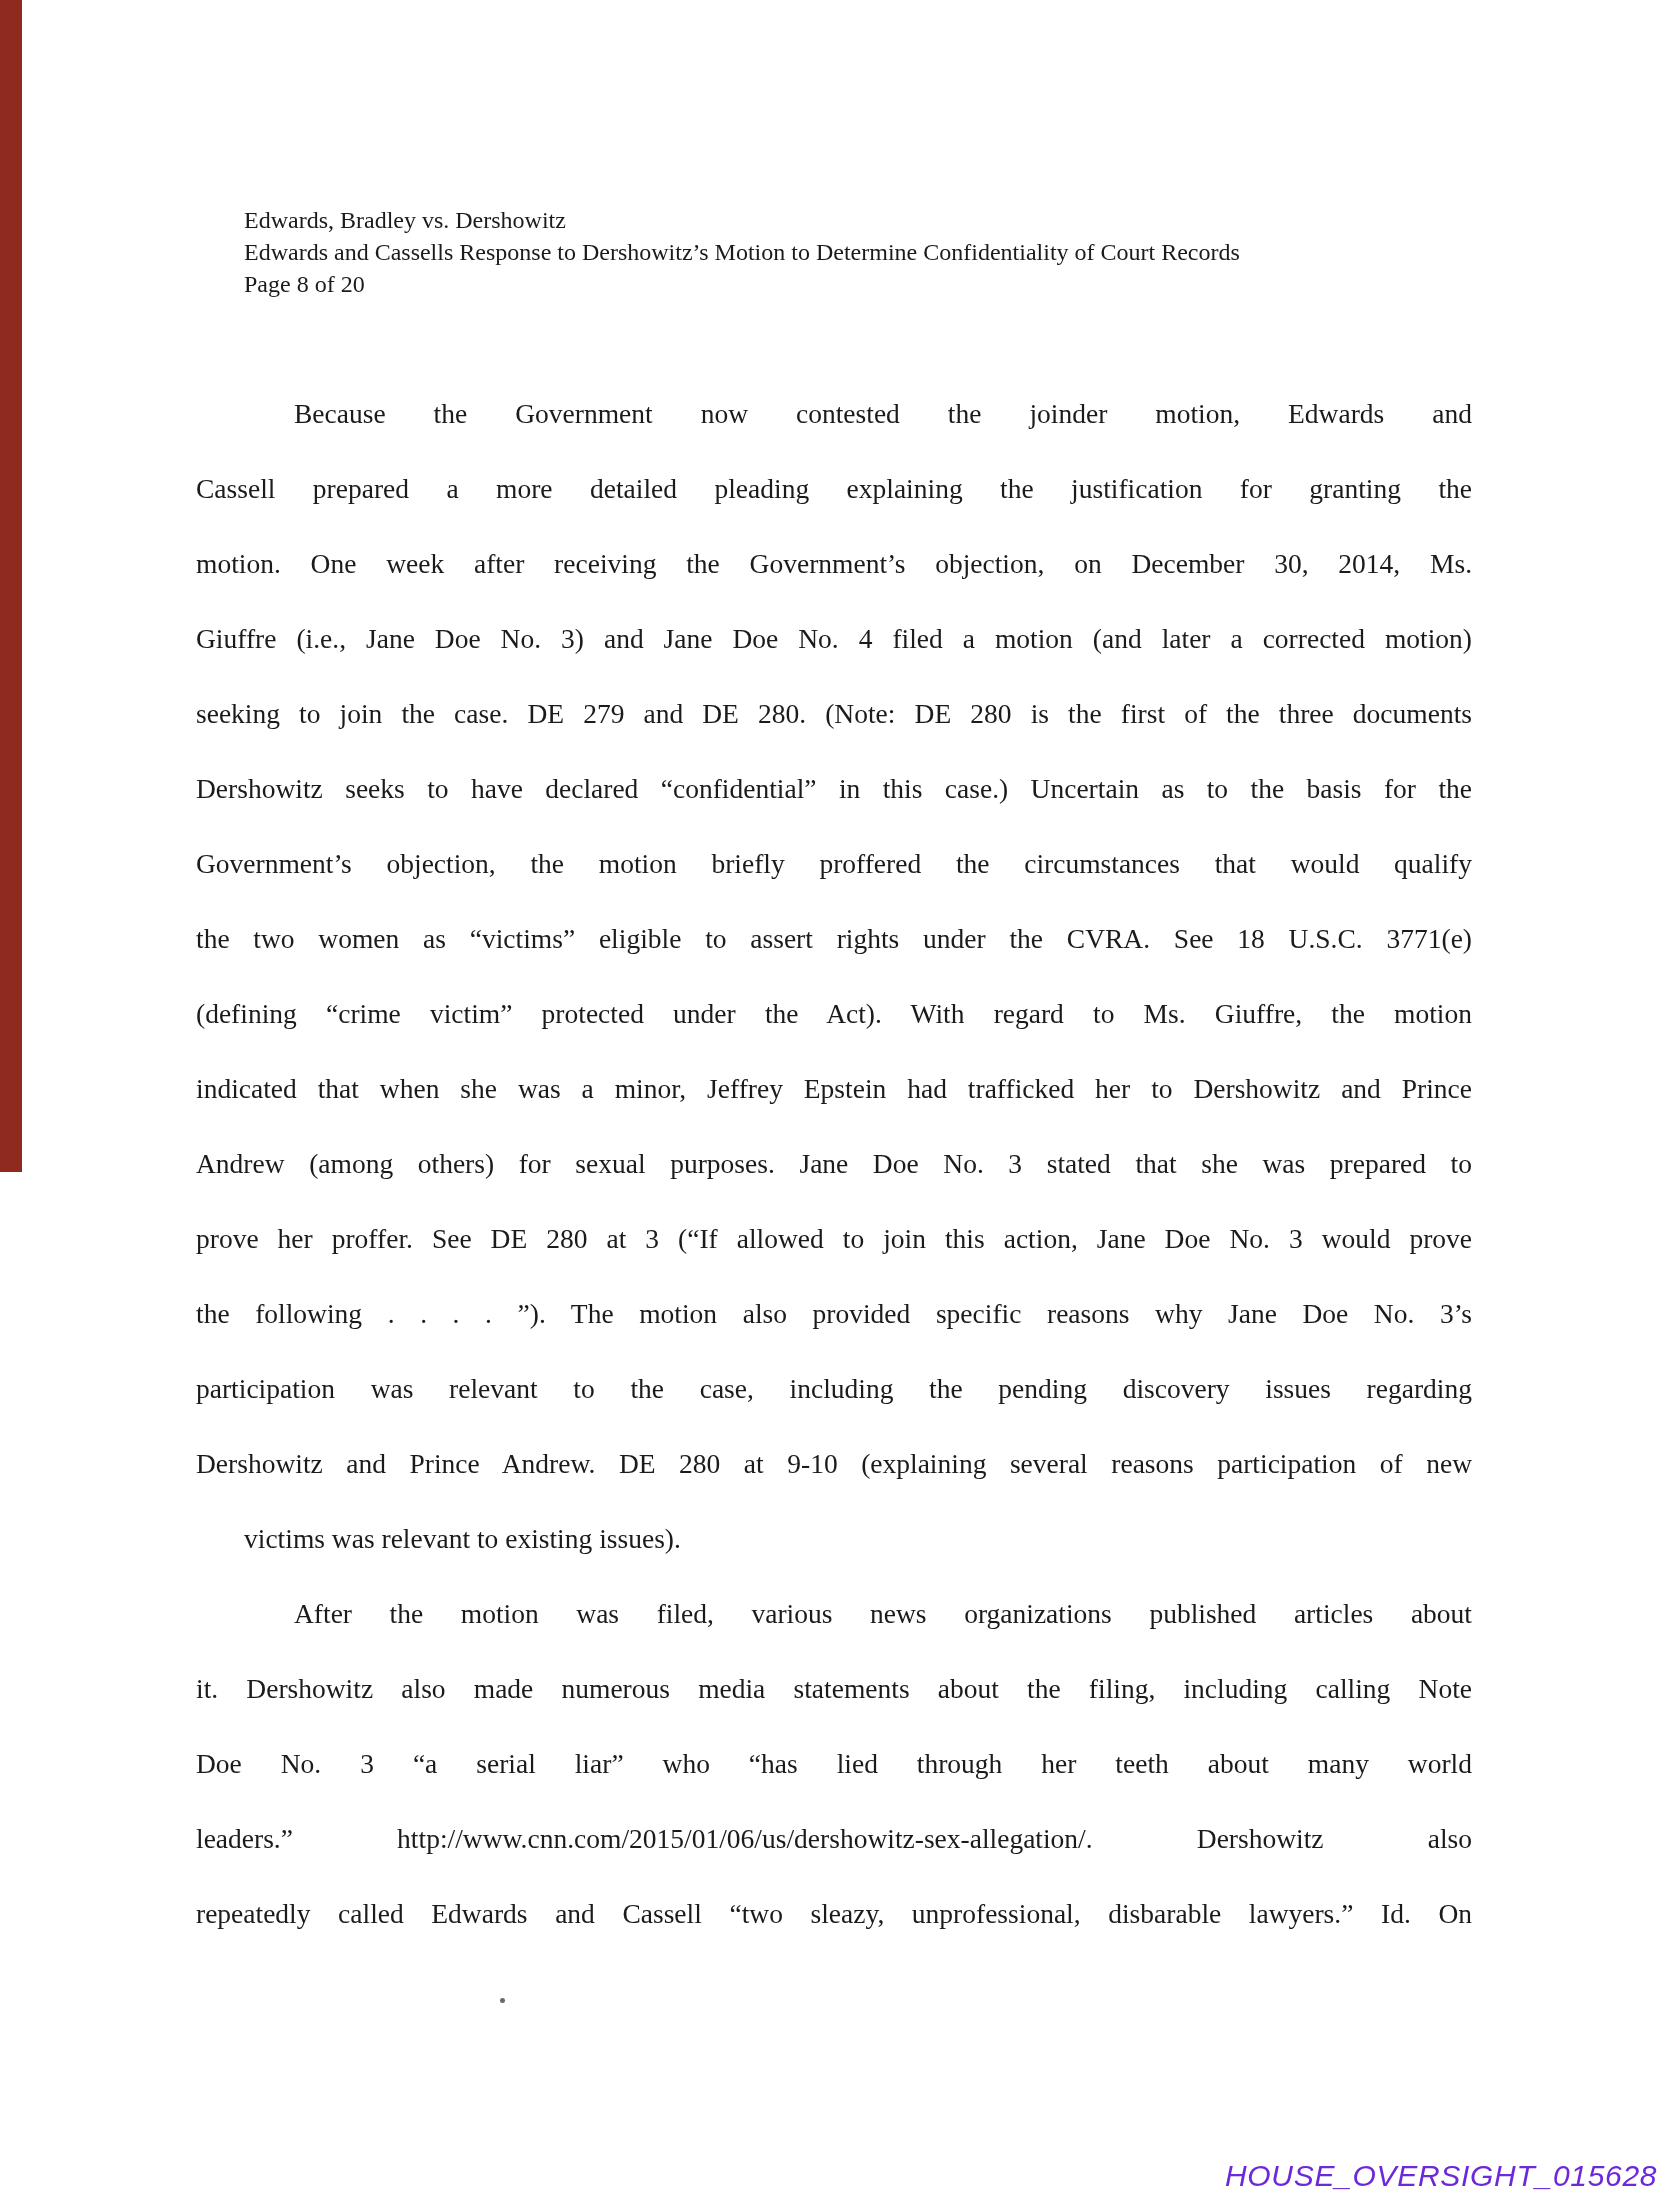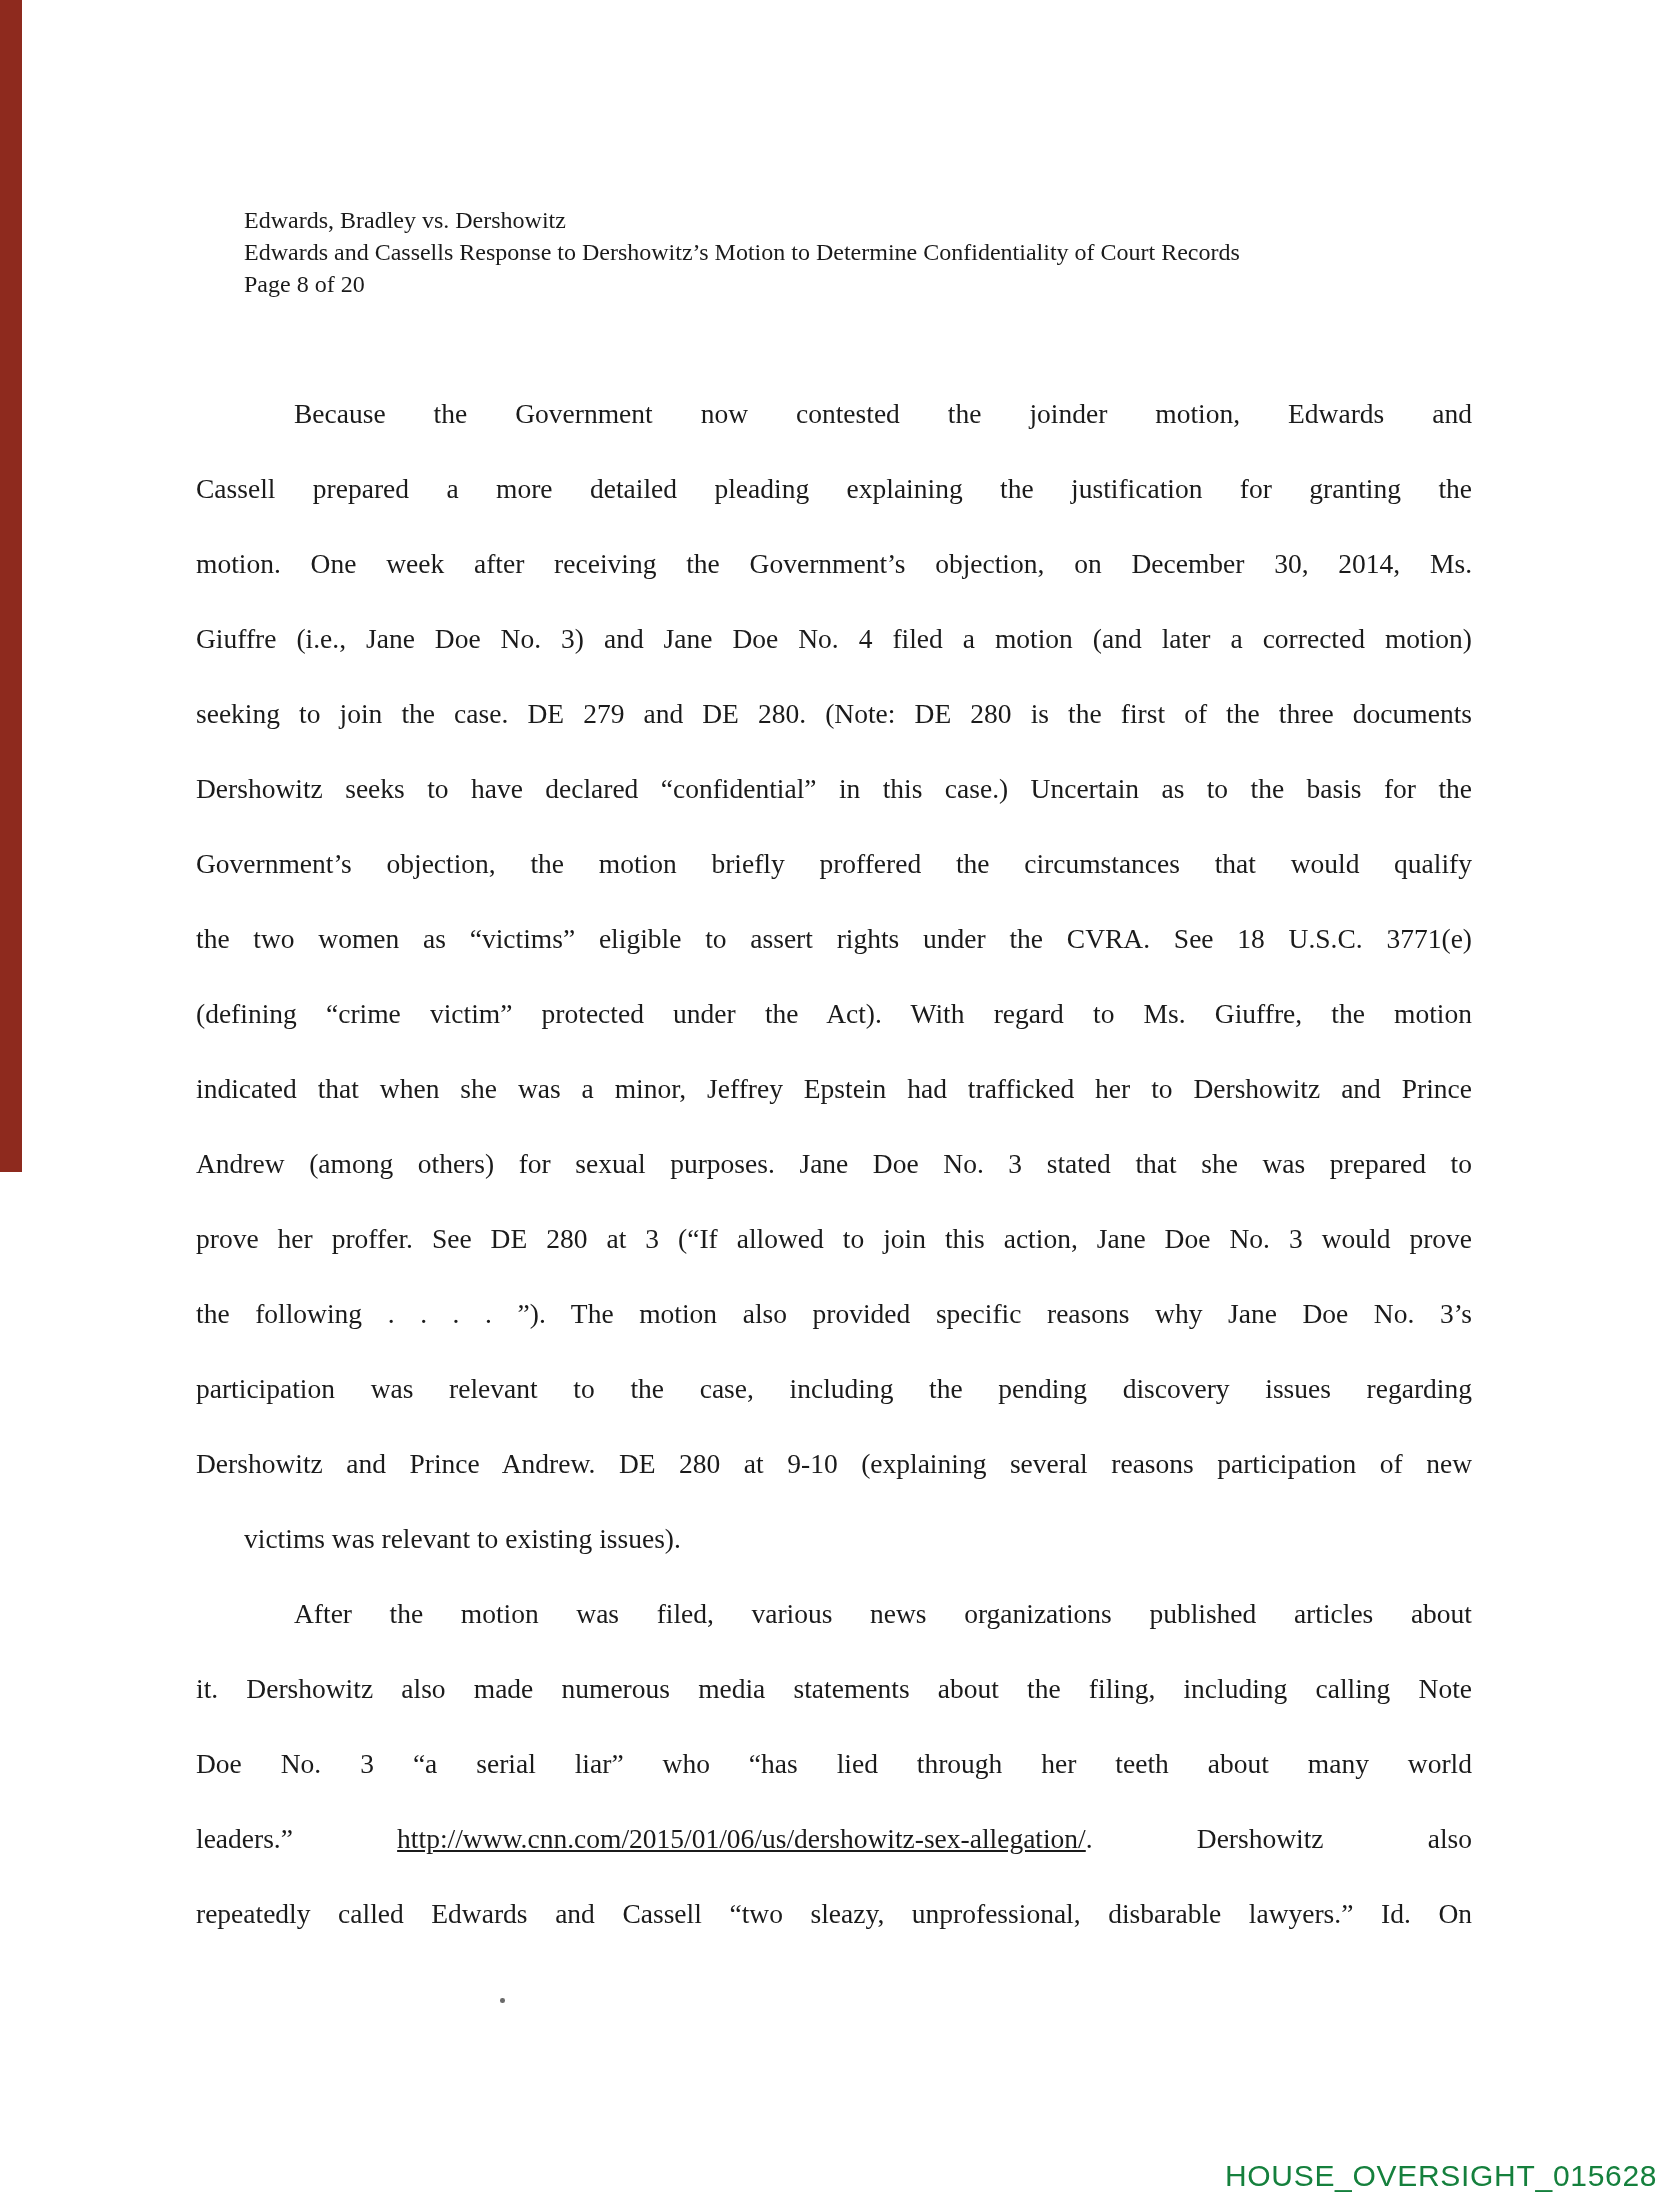--- a/index.html
+++ b/index.html
@@ -44,29 +44,30 @@
     text-justify: inter-word;
     overflow: hidden;
   }
   .line.left {
     text-align: left;
     text-align-last: left;
     margin-left: 48px;
   }
   .line.indent { text-indent: 98px; }
   .it { }
-  .url { text-decoration: underline; }
+  .url { }
   .bates {
     position: absolute;
     right: 11.8px;
     top: 2159px;
     font-family: "Liberation Sans", "DejaVu Sans", sans-serif;
     font-size: 30px;
     letter-spacing: 0.7px;
-    color: #15803d;
+    color: #6d28d9;
+    font-style: italic;
   }
   .artifact-dot {
     position: absolute;
     left: 500px;
     top: 1998px;
     width: 4.6px;
     height: 4.6px;
     border-radius: 50%;
     background: #6a6a6a;
   }

